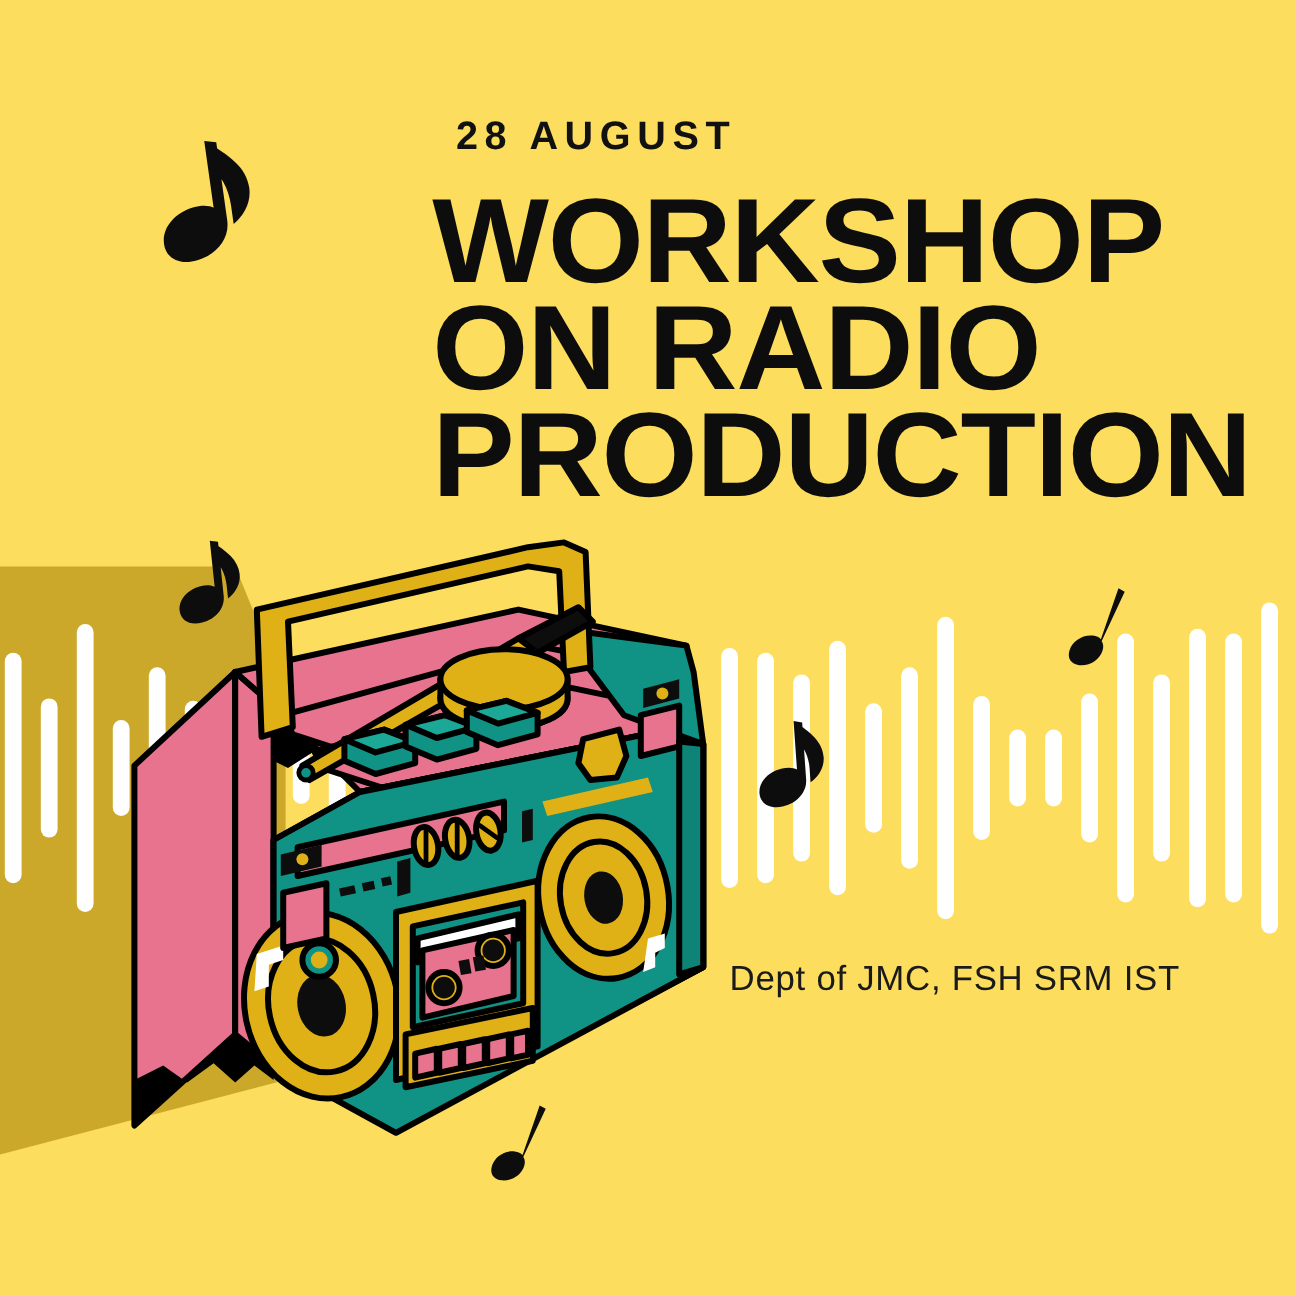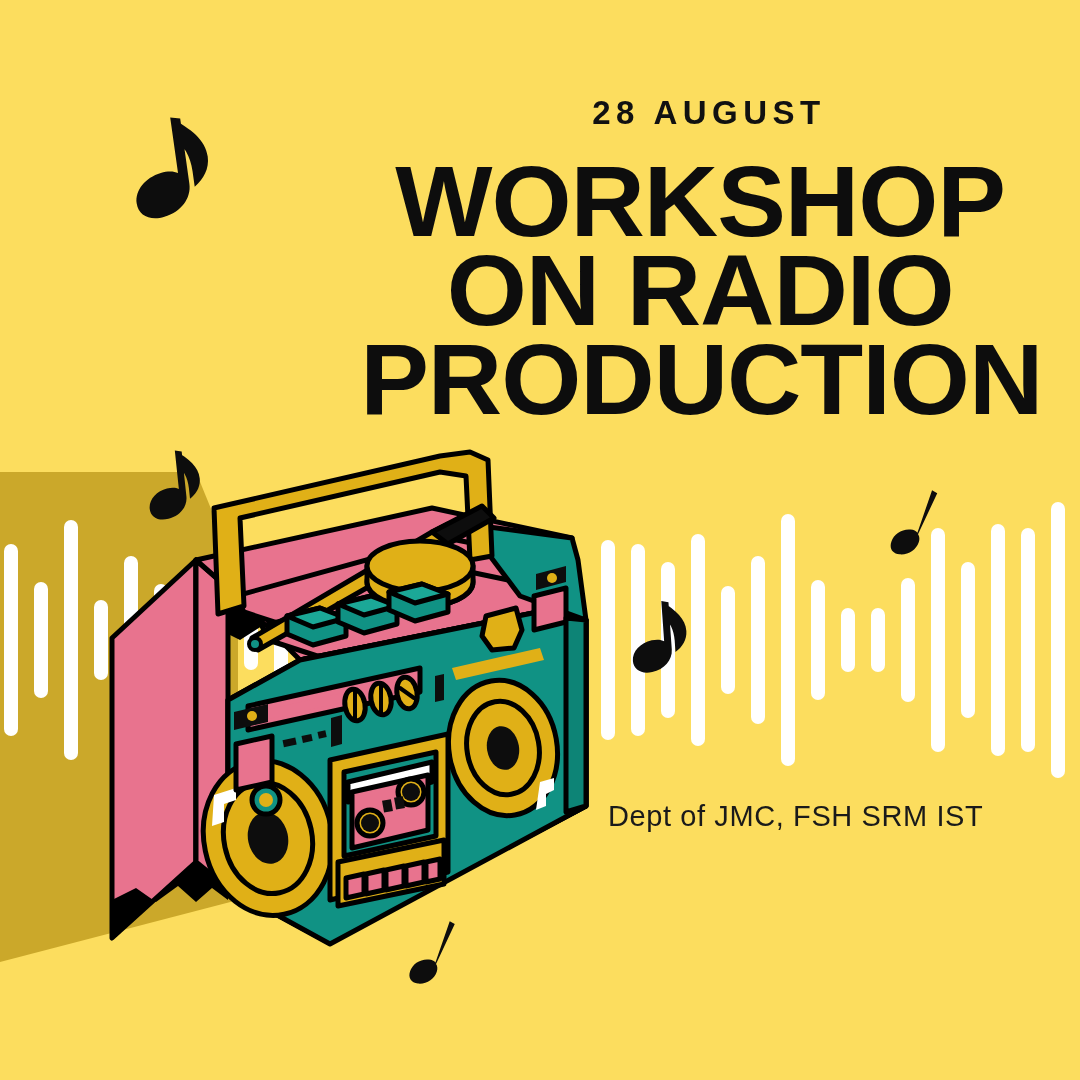--- a/index.html
+++ b/index.html
@@ -41,21 +41,21 @@
     height: 1080px;
     display: block;
   }
 
   
   .text-block {
     position: absolute;
     right: 40px;
     top: 96px;
     width: 660px;
-    text-align: center;
+    text-align: left;
   }
   .eyebrow {
     font-family: "Liberation Sans", sans-serif;
     font-weight: 700;
     font-size: 33px;
     letter-spacing: 5.5px;
     color: #111111;
     line-height: 1;
     margin: 0 0 28px 0;
     padding-right: 2px;

